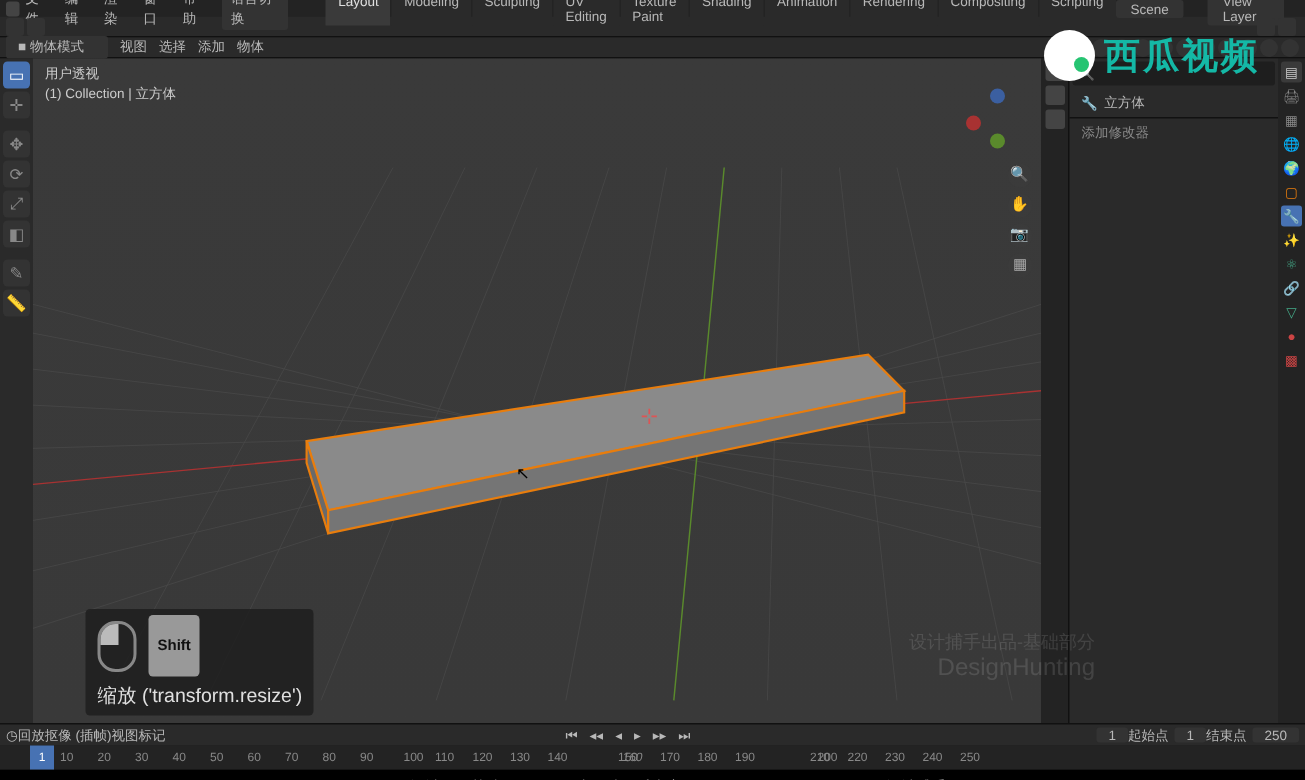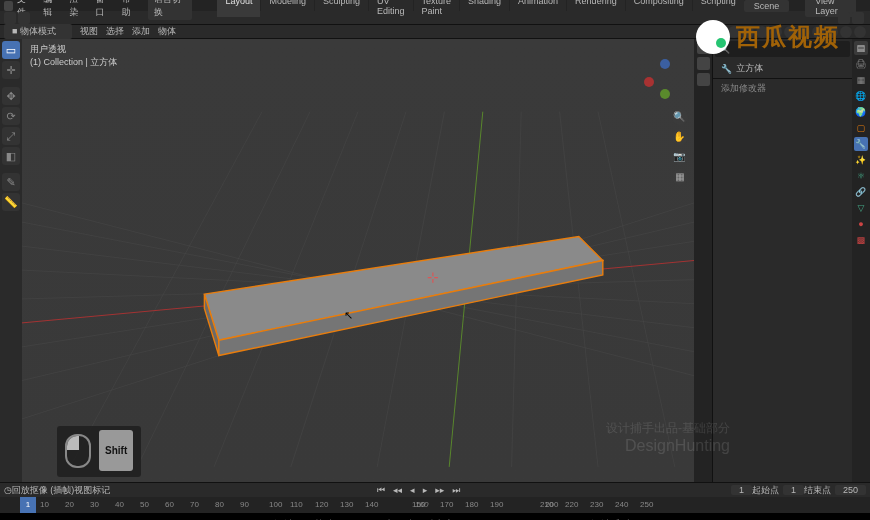--- a/index.html
+++ b/index.html
@@ -76,21 +76,21 @@
 .timeline-ruler .marker { position: absolute; top: 0; width: 16px; height: 16px; background: #4772b3; color: #fff; text-align: center; line-height: 16px; font-size: 8px; }
 .timeline-ruler .tick { position: absolute; top: 3px; }
 
 
 .subtitle { height: 23px; background: #000; display: flex; align-items: center; justify-content: center; color: #eaeaea; font-size: 10px; gap: 14px; }
 
 
 .watermark { position: absolute; top: 20px; right: 30px; z-index: 20; display: flex; align-items: center; gap: 6px; pointer-events: none; }
 .watermark .logo { width: 34px; height: 34px; background: #fff; border-radius: 50%; position: relative; }
 .watermark .logo::after { content: ''; position: absolute; right: 4px; bottom: 6px; width: 10px; height: 10px; background: #26c472; border-radius: 50%; }
-.watermark .txt { color: #a16207; font-size: 24px; font-weight: bold; letter-spacing: 2px; }
+.watermark .txt { color: #14b8a6; font-size: 24px; font-weight: bold; letter-spacing: 2px; }
 .watermark2 { position: absolute; right: 140px; bottom: 65px; color: rgba(255,255,255,0.12); font-size: 16px; z-index: 10; text-align: right; pointer-events: none; }
 </style>
 </head>
 <body>
 
 <div class="top-menu">
   <div class="blender-logo"></div>
   <span>文件</span>
   <span>编辑</span>
   <span>渲染</span>
@@ -207,20 +207,21 @@
       <div class="nbtn">✋</div>
       <div class="nbtn">📷</div>
       <div class="nbtn">▦</div>
     </div>
 
     <div class="operator-panel">
       <div class="row">
         <div class="mouse-icon"></div>
         <span class="keycap">Shift</span>
       </div>
+      <div class="op-title">缩放 ('transform.resize')</div>
     </div>
   </div>
 
   <div class="right-side">
     <div class="ico" style="background:#444"></div>
     <div class="ico" style="background:#444"></div>
     <div class="ico" style="background:#444"></div>
   </div>
 
   <div class="props-panel">

